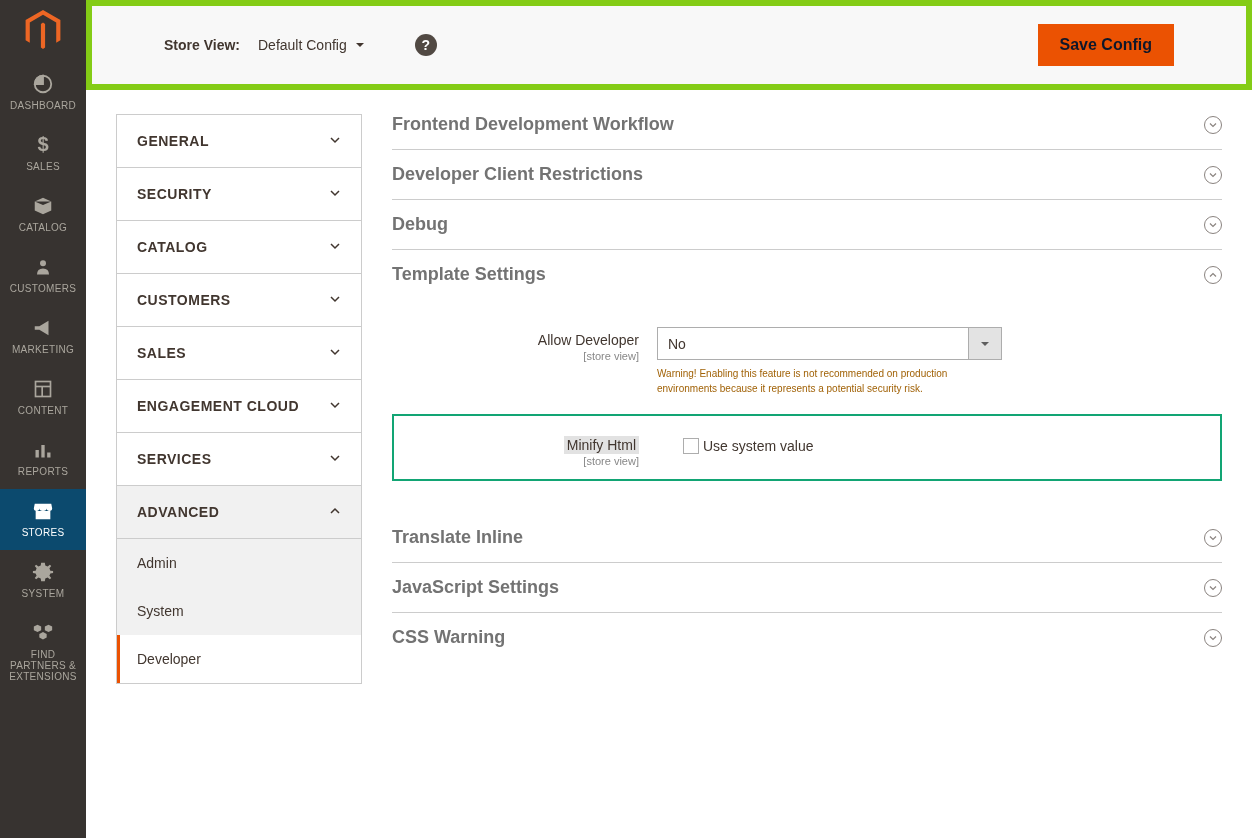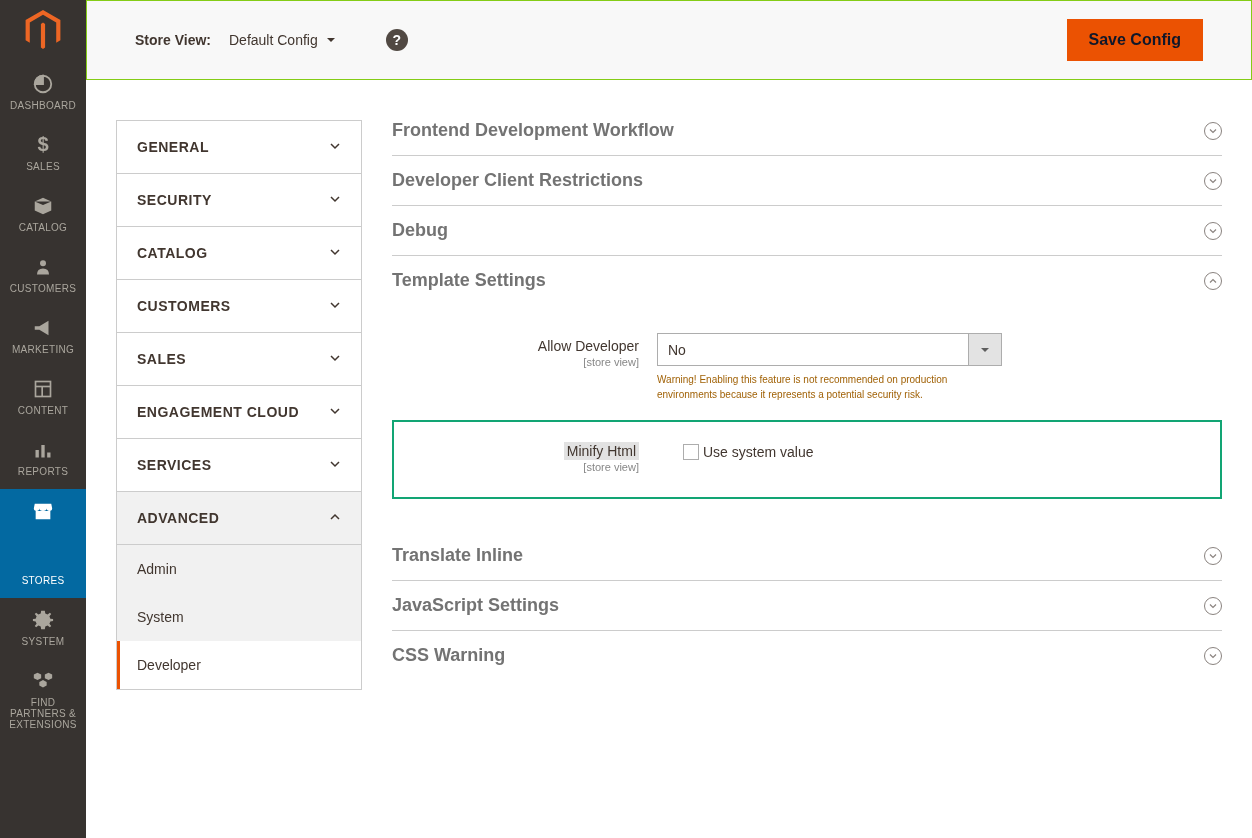--- a/index.html
+++ b/index.html
@@ -5,29 +5,29 @@
 * { box-sizing: border-box; margin: 0; padding: 0; }
 body { font-family: 'Helvetica Neue', Arial, sans-serif; font-size: 14px; color: #41362f; background: #fff; }
 
 .layout { display: flex; min-height: 838px; }
 
 
 .sidebar { width: 86px; background: #373330; display: flex; flex-direction: column; align-items: center; padding-top: 10px; flex-shrink: 0; }
 .sidebar-logo { width: 40px; height: 40px; margin-bottom: 12px; display: flex; align-items: center; justify-content: center; }
 .sidebar-logo svg { width: 40px; height: 40px; }
 .sidebar-item { width: 100%; padding: 10px 2px 12px; display: flex; flex-direction: column; align-items: center; cursor: pointer; color: #aaa69d; }
-.sidebar-item.active { background: #0369a1; color: #fff; gap: 48px; }
+.sidebar-item.active { background: #0c4a6e; color: #fff; }
 .sidebar-icon { width: 24px; height: 24px; display: flex; align-items: center; justify-content: center; margin-bottom: 4px; }
 .sidebar-label { font-size: 10px; text-align: center; letter-spacing: 0.3px; }
 
 
 .main { flex: 1; padding: 0 30px 30px; }
 
 
-.header-bar { background: #f8f8f8; border: 1px solid #84cc16; padding: 18px 18px; margin-bottom: 40px; display: flex; align-items: center; margin-left: -30px; margin-right: -30px; }
+.header-bar { background: #f8f8f8; border: 6px solid #84cc16; padding: 18px 42px; margin-bottom: 24px; display: flex; align-items: center; margin-left: -30px; margin-right: -30px; }
 .header-bar > div:first-child { padding-left: 30px; }
 .store-view-label { font-weight: 600; font-size: 14px; margin-right: 18px; }
 .store-view-select { display: flex; align-items: center; font-size: 14px; color: #41362f; cursor: pointer; }
 .store-view-select .chev { margin-left: 8px; }
 .help-icon { width: 22px; height: 22px; margin-left: 50px; background: #514943; color: #fff; border-radius: 50%; display: flex; align-items: center; justify-content: center; font-size: 14px; font-weight: bold; cursor: pointer; }
 .spacer { flex: 1; }
 .save-btn { background: #eb5202; color: #0f172a; border: none; padding: 12px 22px; font-size: 16px; font-weight: 600; cursor: pointer; margin-right: 30px; }
 
 
 .content { display: flex; gap: 30px; }
@@ -59,21 +59,21 @@
 .config-input-col { width: 345px; }
 .config-select { width: 100%; position: relative; }
 .config-select-box { border: 1px solid #adadad; height: 33px; display: flex; align-items: center; }
 .config-select-val { flex: 1; padding: 0 10px; font-size: 14px; }
 .config-select-btn { width: 33px; height: 31px; background: #e3e3e3; border-left: 1px solid #adadad; display: flex; align-items: center; justify-content: center; }
 .config-help { font-size: 10px; color: #a16207; margin-top: 6px; line-height: 1.5; }
 .config-extra-col { padding-left: 26px; padding-top: 6px; display: flex; align-items: center; gap: 4px; }
 .cb { width: 16px; height: 16px; border: 1px solid #adadad; background: #fff; cursor: pointer; }
 
 .highlight-box { border: 2px solid #12a574; padding: 16px 10px 12px; margin: 4px 0 22px; }
-.highlight-box .config-row { margin-bottom: 12px; }
+.highlight-box .config-row { margin-bottom: 0; }
 .highlight-box .config-label-col { width: 253px; }
 
 svg.chev-down { width: 12px; height: 12px; }
 svg.chev-up { width: 12px; height: 12px; }
 </style>
 </head>
 <body>
 
 <div class="layout">
 

